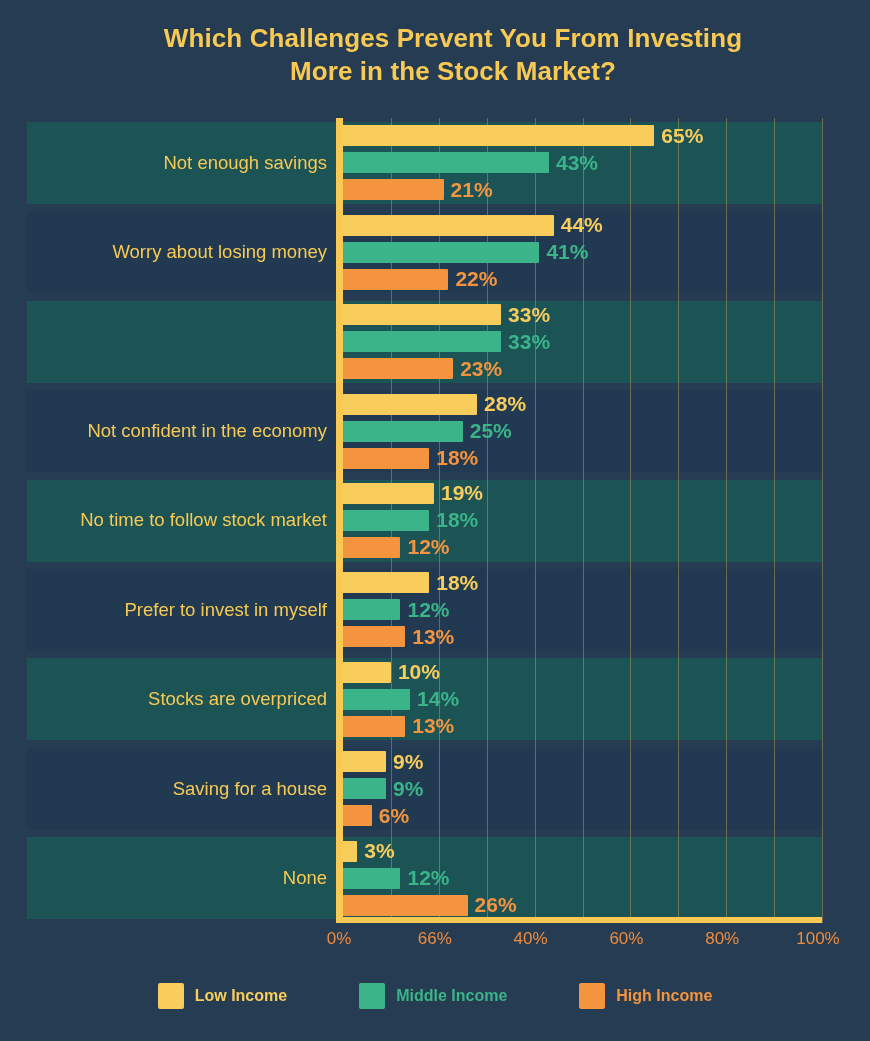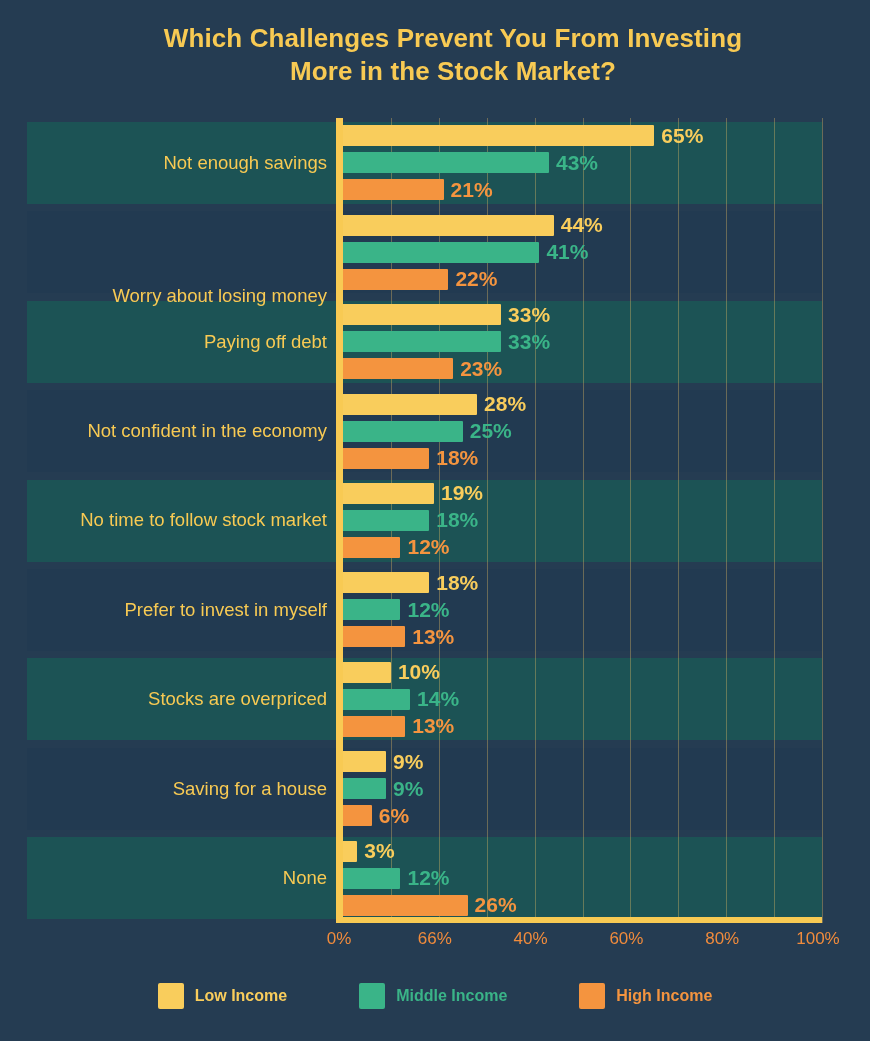--- a/index.html
+++ b/index.html
@@ -194,38 +194,37 @@
               <div class="bar" style="width: 205.97px; background: rgb(58, 180, 136);"></div>
               <div class="bar-value" style="left: 212.97px; color: rgb(58, 180, 136);">43%</div>
             </div>
             <div class="bar-line" style="top: 61.2222px; width: 479px;">
               <div class="bar" style="width: 100.59px; background: rgb(244, 148, 63);"></div>
               <div class="bar-value" style="left: 107.59px; color: rgb(244, 148, 63);">21%</div>
             </div>
           </div>
         </div>
         <div class="cat-row" style="top: 89.4444px; height: 89.4444px;">
-          <div class="cat-label" style="top: 33.7222px; margin-top: 44px;">Worry about losing money</div>
+          <div class="cat-label" style="top: 33.7222px;">Worry about losing money</div>
           <div class="bars" style="height: 89.4444px;">
             <div class="bar-line" style="top: 7.22222px; width: 479px;">
               <div class="bar" style="width: 210.76px; background: rgb(249, 205, 92);"></div>
               <div class="bar-value" style="left: 217.76px; color: rgb(249, 205, 92);">44%</div>
             </div>
             <div class="bar-line" style="top: 34.2222px; width: 479px;">
               <div class="bar" style="width: 196.39px; background: rgb(58, 180, 136);"></div>
               <div class="bar-value" style="left: 203.39px; color: rgb(58, 180, 136);">41%</div>
             </div>
             <div class="bar-line" style="top: 61.2222px; width: 479px;">
               <div class="bar" style="width: 105.38px; background: rgb(244, 148, 63);"></div>
               <div class="bar-value" style="left: 112.38px; color: rgb(244, 148, 63);">22%</div>
             </div>
           </div>
         </div>
         <div class="cat-row" style="top: 178.889px; height: 89.4444px;">
-          <div class="cat-label" style="top: 33.7222px;">Paying off debt</div>
           <div class="bars" style="height: 89.4444px;">
             <div class="bar-line" style="top: 7.22222px; width: 479px;">
               <div class="bar" style="width: 158.07px; background: rgb(249, 205, 92);"></div>
               <div class="bar-value" style="left: 165.07px; color: rgb(249, 205, 92);">33%</div>
             </div>
             <div class="bar-line" style="top: 34.2222px; width: 479px;">
               <div class="bar" style="width: 158.07px; background: rgb(58, 180, 136);"></div>
               <div class="bar-value" style="left: 165.07px; color: rgb(58, 180, 136);">33%</div>
             </div>
             <div class="bar-line" style="top: 61.2222px; width: 479px;">

